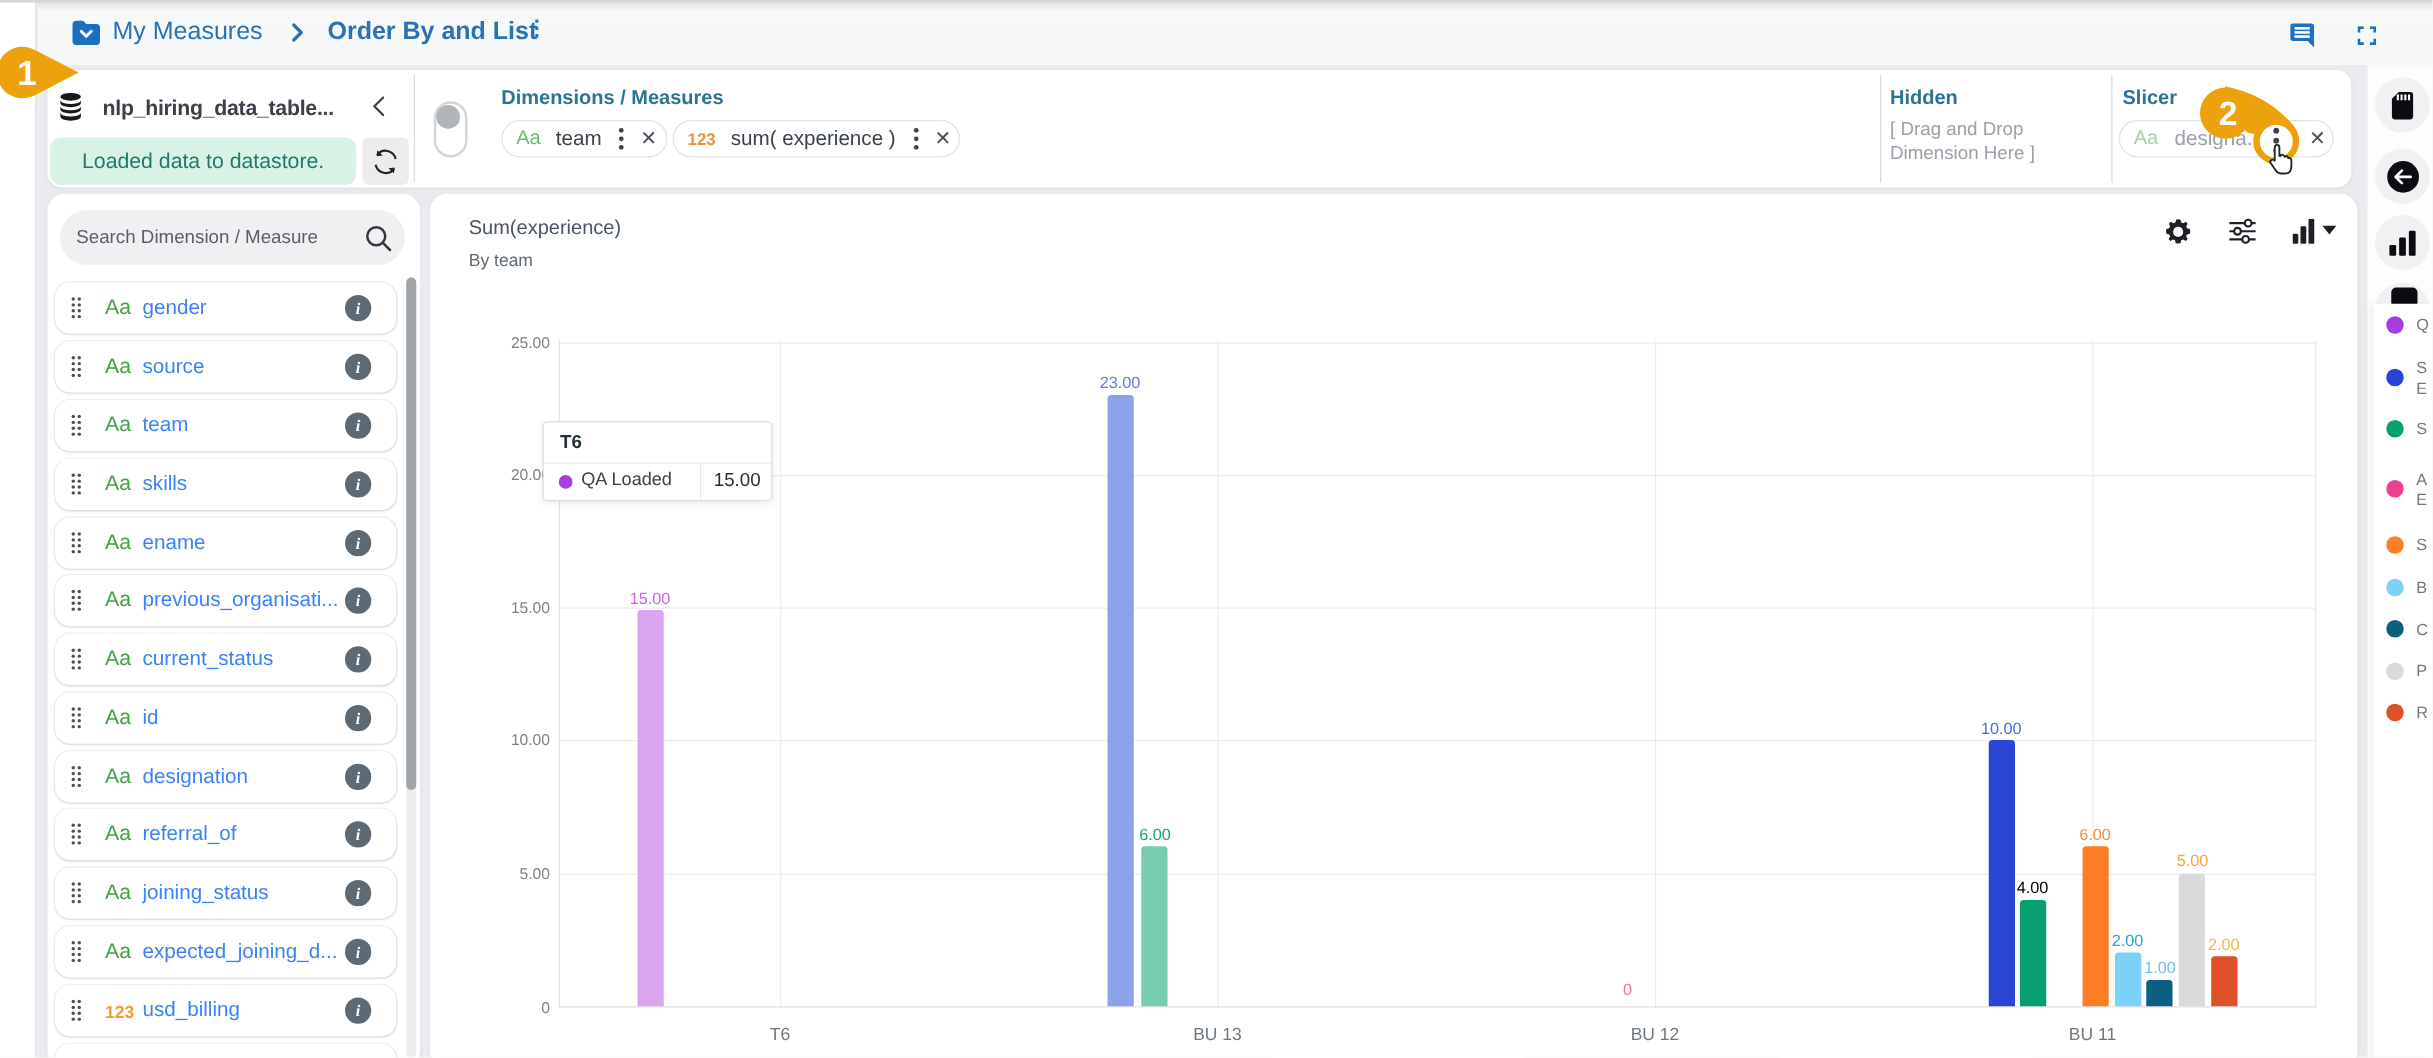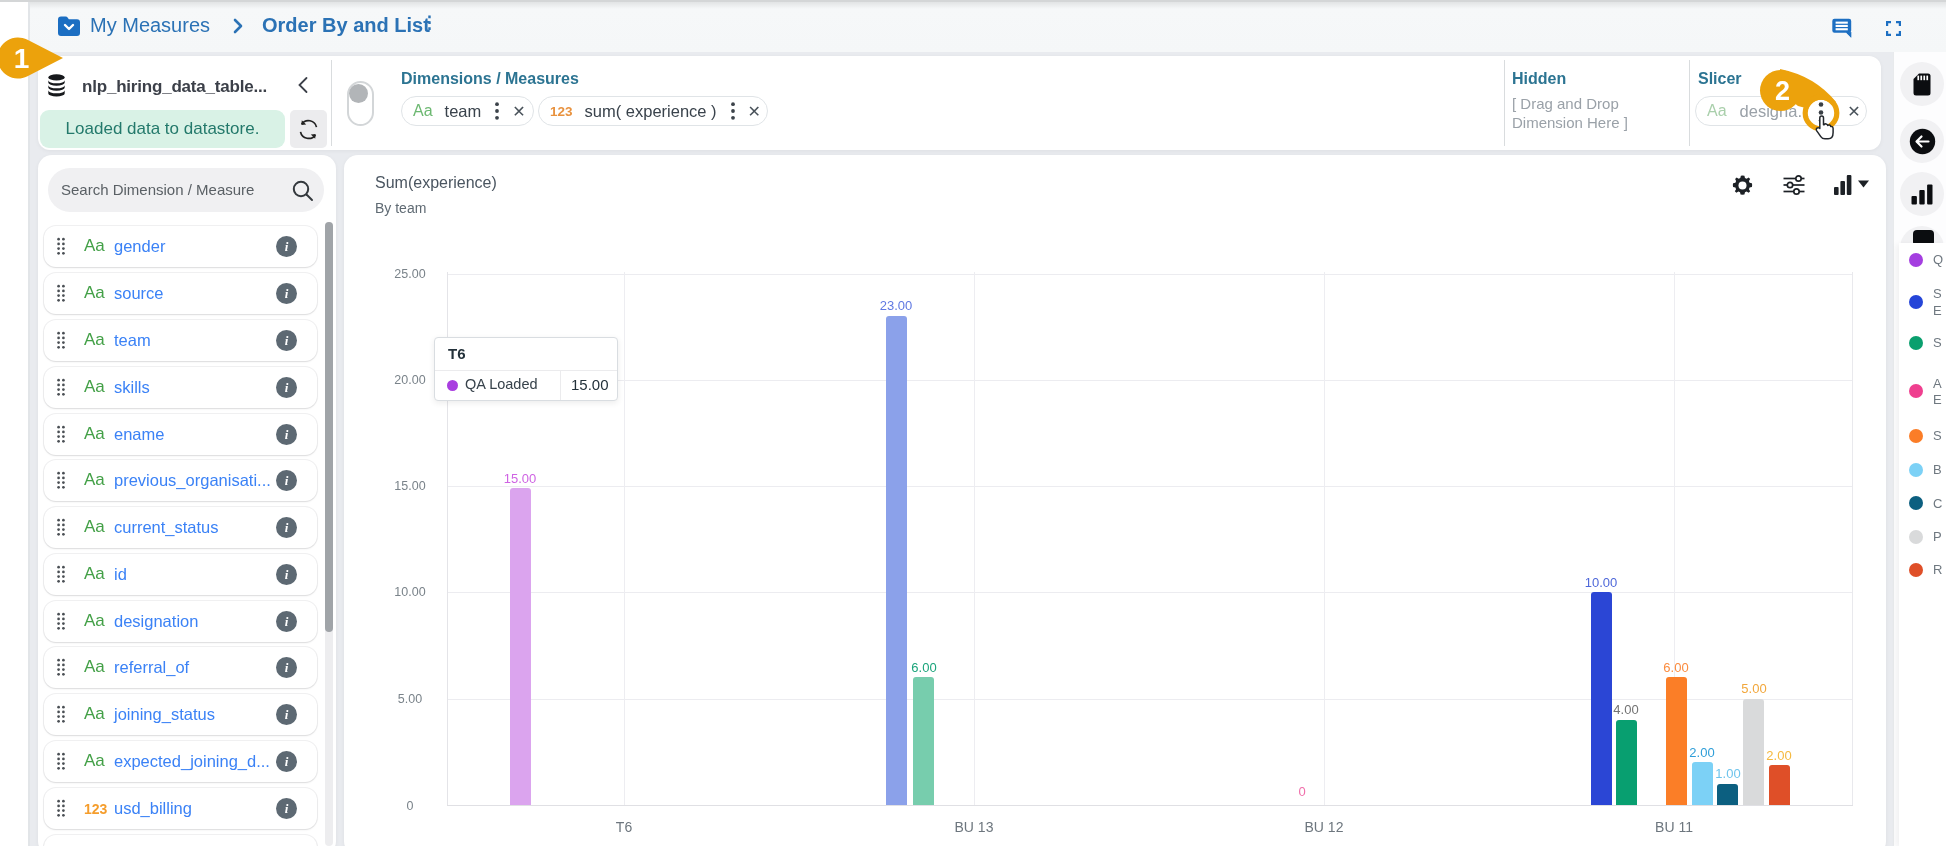--- a/index.html
+++ b/index.html
@@ -4,21 +4,21 @@
 <style>
 html,body{margin:0;padding:0}
 body{width:1946px;height:846px;position:relative;overflow:hidden;
  font-family:"Liberation Sans",sans-serif;background:#e9ebef}
 .a{position:absolute}
 .card{position:absolute;background:#fff;border-radius:14px;box-shadow:0 1px 4px rgba(0,0,0,.05)}
 .grid{position:absolute;background:#ececf0}
 .bar{position:absolute;width:21px;border-radius:3px 3px 0 0}
 .blab{position:absolute;width:80px;text-align:center;font-size:13px}
 .xlab{position:absolute;width:100px;text-align:center;font-size:14px;color:#6d767e}
-.ylab{position:absolute;width:60px;text-align:center;font-size:12.5px;color:#7a838a}
+.ylab{position:absolute;width:60px;text-align:right;font-size:12.5px;color:#7a838a}
 .row{position:absolute;left:6px;width:273px;height:41px;background:#fff;border-radius:12px;
  box-shadow:0 1px 2px rgba(0,0,0,.09),0 0 0 1px #f1f1f2}
 .row .aa{position:absolute;left:40px;top:10px;font-size:17px;color:#43a047}
 .row .nm{position:absolute;left:70px;top:11px;font-size:16.5px;color:#3b82f6;white-space:nowrap}
 .row .inf{position:absolute;right:20px;top:10px;width:21px;height:21px;border-radius:50%;
  background:#5d6973;color:#fff;text-align:center;font-size:13px;line-height:21px;
  font-family:"Liberation Serif",serif;font-style:italic;font-weight:bold}
 .row .dots{position:absolute;left:12px;top:11px}
 .chip{position:absolute;height:28px;background:#fff;border:1px solid #e0e4e7;border-radius:15px;
  display:flex;align-items:center;white-space:nowrap}
@@ -406,21 +406,21 @@
  <div class="bar" style="left:1616px;top:720px;height:85px;background:#089f70"></div>
  <div class="bar" style="left:1666px;top:677px;height:128px;background:#fb7e27"></div>
  <div class="bar" style="left:1692px;top:762px;height:43px;background:#7cd1f6"></div>
  <div class="bar" style="left:1717px;top:784px;height:21px;background:#0c5f80"></div>
  <div class="bar" style="left:1743px;top:699px;height:106px;background:#d9dadb"></div>
  <div class="bar" style="left:1769px;top:765px;height:40px;background:#df4f28"></div>
  <div class="blab" style="left:480px;top:471px;color:#cf63e3">15.00</div>
  <div class="blab" style="left:856px;top:298px;color:#6079e2">23.00</div>
  <div class="blab" style="left:884px;top:660px;color:#1ba47b">6.00</div>
  <div class="blab" style="left:1561px;top:575px;color:#4f68d9">10.00</div>
- <div class="blab" style="left:1586px;top:702px;color:#737373">4.00</div>
+ <div class="blab" style="left:1586px;top:702px;color:#000000">4.00</div>
  <div class="blab" style="left:1636px;top:660px;color:#fb8c3f">6.00</div>
  <div class="blab" style="left:1662px;top:745px;color:#2f9ed8">2.00</div>
  <div class="blab" style="left:1688px;top:766px;color:#6ec4ec">1.00</div>
  <div class="blab" style="left:1714px;top:681px;color:#f2a73b">5.00</div>
  <div class="blab" style="left:1739px;top:748px;color:#f5b93f">2.00</div>
  <div class="blab" style="left:1262px;top:784px;color:#f06eaa">0</div>
  <div class="a" style="left:434px;top:337px;width:182px;height:62px;background:#fff;border:1px solid #d9dde1;border-radius:4px;box-shadow:0 2px 6px rgba(0,0,0,.08)">
 <div style="height:32px;line-height:32px;padding-left:13px;font-size:15px;font-weight:bold;color:#23313a;border-bottom:1px solid #ebebed">T6</div>
 <div style="position:relative;height:29px">
 <span style="position:absolute;left:12px;top:9px;width:11px;height:11px;border-radius:50%;background:#a93ee0"></span>

